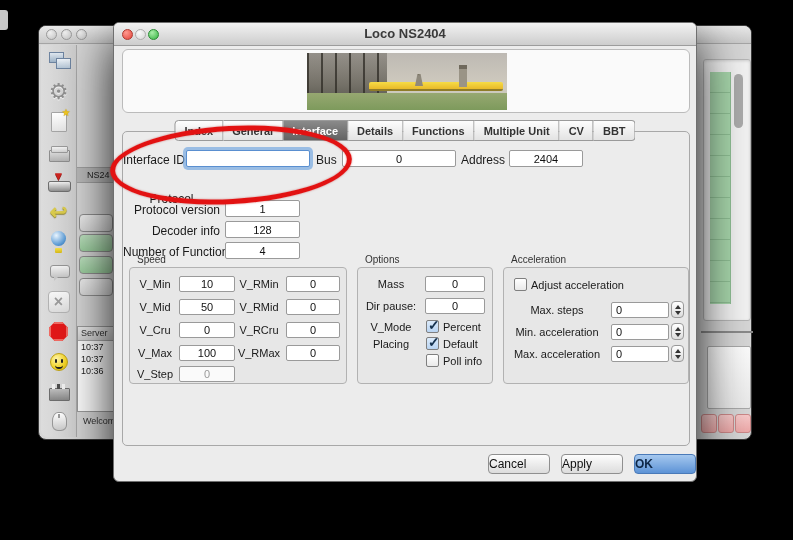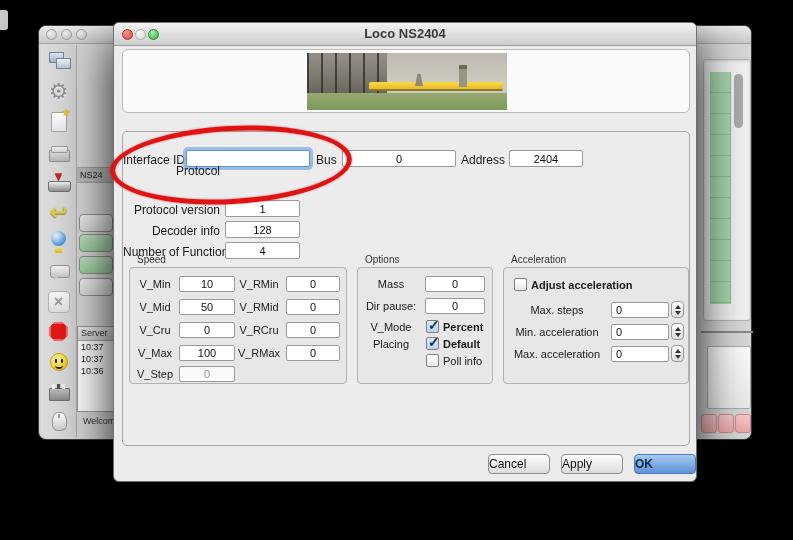--- a/index.html
+++ b/index.html
@@ -59,21 +59,21 @@
   .i-bench::after { content:""; position:absolute; top:5px; left:7px; width:3px; height:5px; background:#efefef;
     box-shadow:5px 0 0 #4d4d4d, 10px 0 0 #efefef; }
   .i-mouse::before { content:""; position:absolute; top:3px; left:7px; width:13px; height:17px;
     border-radius:6px 6px 6px 6px / 9px 9px 6px 6px;
     background:linear-gradient(#ffffff,#c9c9c9); border:1px solid #979797; }
   .i-mouse::after { content:""; position:absolute; top:5px; left:13px; width:2px; height:4px; background:#9a9a9a; }
 
   
   .loco-list-item { position:absolute; left:38px; top:141px; width:37px; height:16px;
     background:#b9b9b9; border-top:1px solid #9f9f9f; border-bottom:1px solid #9f9f9f;
-    font-size:9px; line-height:15px; padding-left:3px; color:#222; overflow:hidden; }
+    font-size:9px; line-height:15px; padding-left:10px; color:#222; overflow:hidden; }
   .loco-btn { position:absolute; left:40px; width:34px; height:18px; border:1px solid #8f8f8f; border-radius:4px; }
   .log-panel { position:absolute; left:38px; top:300px; width:37px; height:86px;
     background:#fdfdfd; border:1px solid #9a9a9a; overflow:hidden; }
   .log-header { height:14px; background:linear-gradient(#e9e9e9,#cfcfcf); border-bottom:1px solid #a8a8a8;
     font-size:9px; line-height:13px; padding-left:3px; color:#333; white-space:nowrap; }
   .log-row { font-size:9px; line-height:12px; padding-left:3px; color:#222; white-space:nowrap; }
   .status-text { position:absolute; left:44px; top:390px; font-size:9px; color:#333; white-space:nowrap; }
 
   .right-strip { position:absolute; left:662px; top:0; width:52px; height:415px; }
   .table-panel { position:absolute; left:2px; top:33px; width:48px; height:262px;
@@ -143,21 +143,21 @@
   .groupbox { position:absolute; top:135px; height:117px; background:#e7e7e7;
     border:1px solid #b2b2b2; border-radius:4px; }
   .g-row { position:absolute; display:flex; align-items:center; }
   .g-lbl { font-size:11px; color:#1a1a1a; text-align:center; white-space:nowrap; }
   .g-field { height:16px; background:#fff; border:1px solid #9a9a9a; border-radius:2px;
     font-size:11px; text-align:center; color:#111; }
   .checkbox { width:13px; height:13px; background:linear-gradient(#fff,#e9e9e9); border:1px solid #7f7f7f;
     border-radius:2px; position:relative; flex:0 0 auto; }
   .checkbox.checked { background:linear-gradient(#dcebfb,#b9d4f2); }
   .checkbox.checked::after { content:"✓"; position:absolute; left:1px; top:-4px; font-size:14px; font-weight:bold; color:#16324f; }
-  .cb-lbl { font-size:11px; font-weight:bold; color:#1a1a1a; margin-left:4px; white-space:nowrap; }
+  .cb-lbl { font-size:11px; font-weight:normal; color:#1a1a1a; margin-left:4px; white-space:nowrap; }
 
   .dlg-btn { position:absolute; top:431px; width:62px; height:20px; border:1px solid #8f8f8f; border-radius:4px;
     background:linear-gradient(#fdfdfd,#dcdcdc); font-size:12px; color:#111; line-height:18px;
     font-family:"Liberation Sans",sans-serif; }
   .dlg-btn.default { background:linear-gradient(#a5c8ef,#5d93d6); border:1px solid #4a7ab8; color:#0d2richtig; color:#0e2747; font-weight:bold; }
 
   .annotation { position:absolute; left:110px; top:126px; width:242px; height:78px;
     border:5px solid #e21212; border-radius:50%; transform:rotate(-3deg); z-index:30;
     box-shadow:0 0 2px rgba(180,0,0,.5), inset 0 0 2px rgba(180,0,0,.5); }
 </style>
@@ -235,31 +235,41 @@
     <div class="banner">
       <div class="photo">
         <div class="photo-rails"></div>
         <div class="photo-field"></div>
         <div class="photo-train"></div>
         <div class="photo-windmill"></div>
         <div class="photo-church"></div>
       </div>
     </div>
 
+    <div class="tabbar">
+      <div class="tab">Index</div>
+      <div class="tab">General</div>
+      <div class="tab selected">Interface</div>
+      <div class="tab">Details</div>
+      <div class="tab">Functions</div>
+      <div class="tab">Multiple Unit</div>
+      <div class="tab">CV</div>
+      <div class="tab">BBT</div>
+    </div>
 
     <div class="panel">
 
       <div class="lbl" style="left:0;width:58px;top:21px;text-align:right">Interface ID</div>
       <input class="field focused" style="left: 63px; width: 124px; top: 18px;" value="">
       <div class="lbl" style="left:193px;top:21px">Bus</div>
       <input class="field" style="left: 219px; width: 114px; top: 18px;" readonly="" value="0">
       <div class="lbl" style="left:338px;top:21px">Address</div>
       <input class="field" style="left: 386px; width: 74px; top: 18px;" readonly="" value="2404">
 
-      <div class="lbl" style="left:0;width:97px;top:32px;text-align:right">Protocol</div>
+      <div class="lbl" style="left:0;width:97px;top:60px;text-align:center">Protocol</div>
 
       <div class="lbl" style="left:0;width:97px;top:71px;text-align:right">Protocol version</div>
       <input class="field" style="left: 102px; width: 75px; top: 68px;" readonly="" value="1">
       <div class="lbl" style="left:0;width:97px;top:92px;text-align:right">Decoder info</div>
       <input class="field" style="left: 102px; width: 75px; top: 89px;" readonly="" value="128">
       <div class="lbl" style="left:0;width:97px;top:113px;text-align:right">Number of Function</div>
       <input class="field" style="left: 102px; width: 75px; top: 110px;" readonly="" value="4">
 
       <div class="group-label" style="left:14px;top:122px">Speed</div>
       <div class="groupbox" style="left:6px;width:218px">

